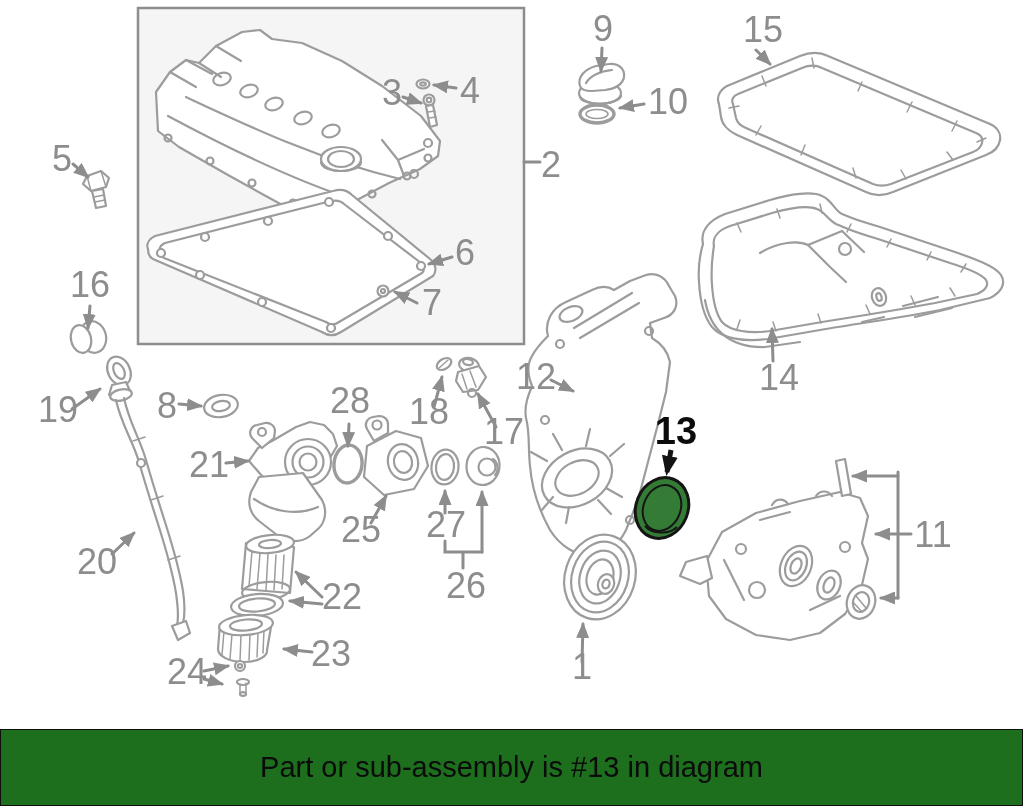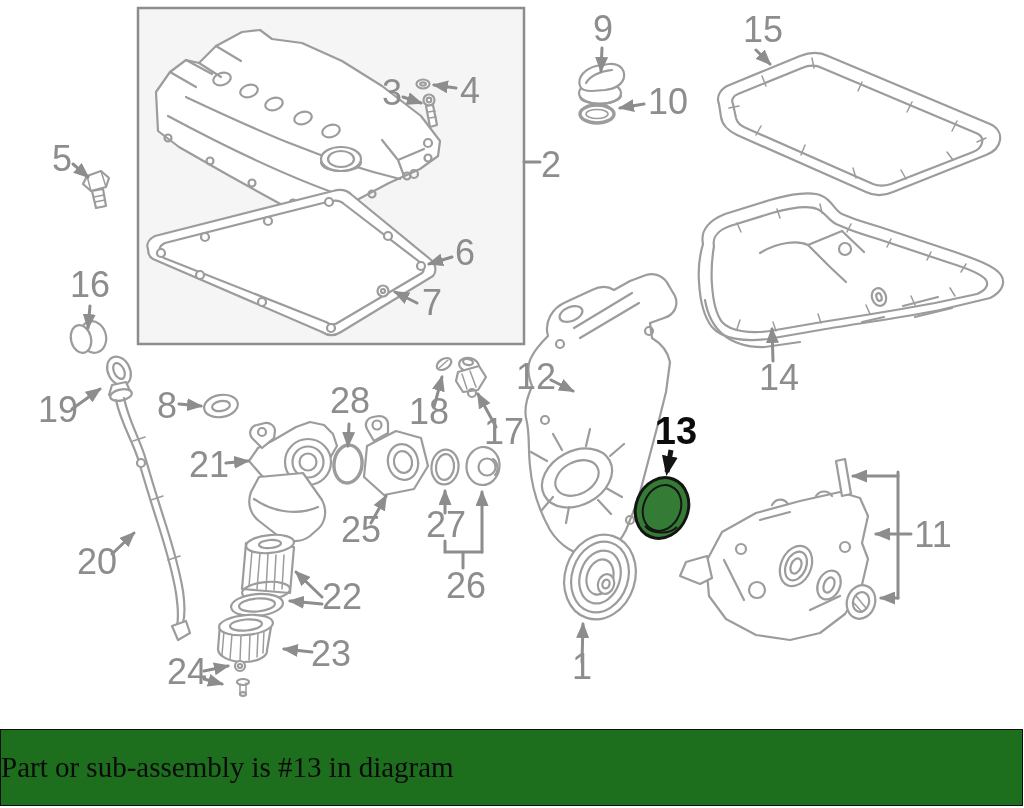--- a/index.html
+++ b/index.html
@@ -8,22 +8,22 @@
   svg text{font-family:"Liberation Sans","DejaVu Sans",sans-serif;}
   .lbl{font-size:36px;fill:#8d8d8d;}
   .lblb{font-size:38px;font-weight:bold;fill:#0c0c0c;}
   .ln{fill:none;stroke:#9c9c9c;stroke-width:2.2;stroke-linecap:round;stroke-linejoin:round;}
   .lnf{fill:#ffffff;stroke:#9c9c9c;stroke-width:2.2;stroke-linejoin:round;}
   .lnt{fill:none;stroke:#9c9c9c;stroke-width:1.5;stroke-linecap:round;}
   .thk{stroke-width:3.4;}
   .arr{fill:none;stroke:#8d8d8d;stroke-width:3;stroke-linecap:round;}
   .banner{position:absolute;left:0;top:729px;width:1021px;height:75px;
     background:#1d6e1d;border:1px solid #0e0e0e;
-    display:flex;flex-direction:column;justify-content:center;
-    font-family:Liberation Serif, serif;
+    display:flex;flex-direction:column;align-items:center;justify-content:center;
+    font-family:Liberation Sans, sans-serif;
     font-size:29px;line-height:31px;color:#0b0b0b;white-space:nowrap;}
 </style>
 </head>
 <body>
 
 <div class="stage">
 <svg width="1024" height="729" viewBox="0 0 1024 729">
   <defs>
     <marker id="ah" markerUnits="userSpaceOnUse" markerWidth="16" markerHeight="13" refX="14" refY="6.5" orient="auto">
       <path d="M0,0 L16,6.5 L0,13 Z" fill="#8d8d8d"></path>

